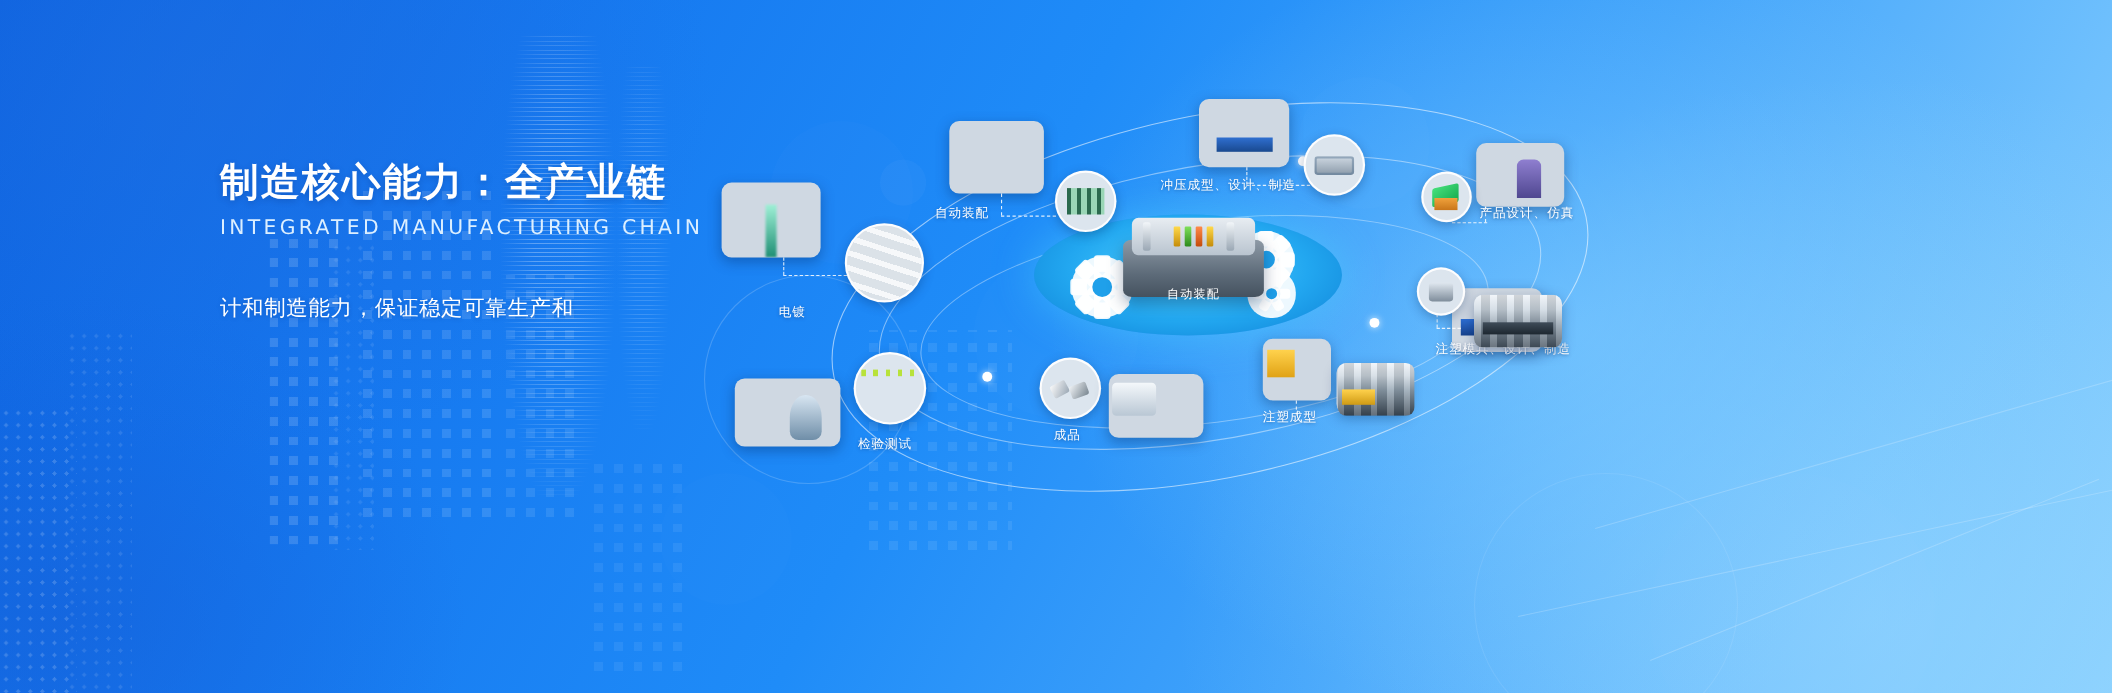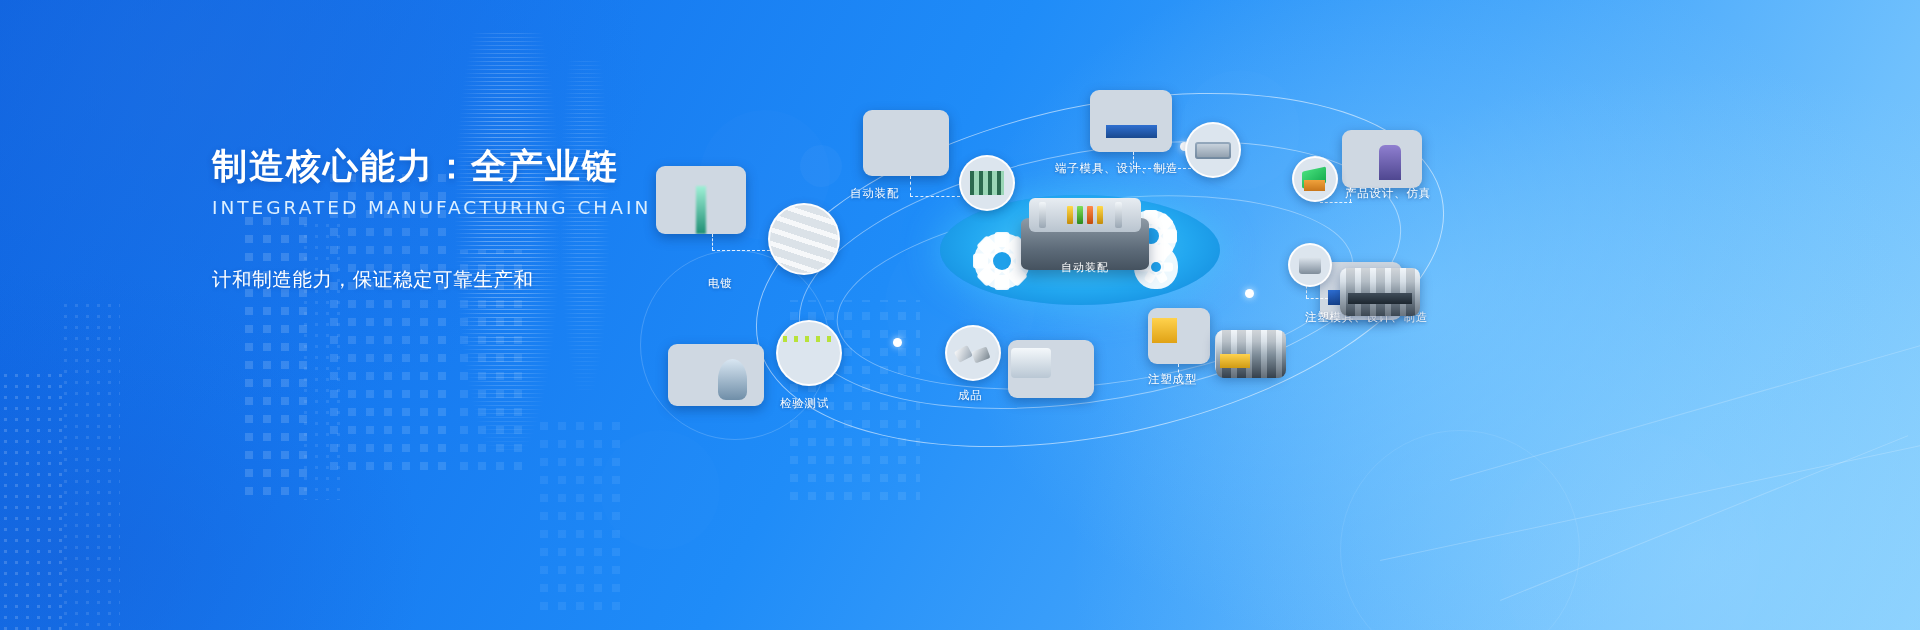--- a/index.html
+++ b/index.html
@@ -39,21 +39,21 @@
     position:absolute;
     background:repeating-linear-gradient(0deg, rgba(255,255,255,.30) 0 1px, rgba(255,255,255,0) 1px 4px);
     -webkit-mask-image:radial-gradient(ellipse 60% 70% at 50% 45%, #000 35%, transparent 85%);
     mask-image:radial-gradient(ellipse 60% 70% at 50% 45%, #000 35%, transparent 85%);
   }
   .bubble { position:absolute; border-radius:50%; background:rgba(255,255,255,.10); }
   .bubble.r { background:none; border:1px solid rgba(255,255,255,.18); }
   .thin-line { position:absolute; background:rgba(255,255,255,.20); height:1px; transform-origin:0 0; }
 
   
-  .copy { position:absolute; left:200px; top:146px; width:420px;margin-left:12px; }
+  .copy { position:absolute; left:200px; top:146px; width:420px; }
   .title {
     color:#fff; font-size:35px; font-weight:bold; letter-spacing:2px;
     line-height:1.18; text-shadow:0 2px 6px rgba(0,40,110,.28);
   }
   .subtitle {
     color:#dcefff; font-size:18.5px; letter-spacing:3.0px; margin-top:10px;
     font-weight:400; white-space:nowrap;
   }
   .desc {
     color:#ffffff; font-size:19.5px; line-height:40px; margin-top:42px;
@@ -348,21 +348,21 @@
       <div class="cap" style="left:230px;top:186px;">自动装配</div>
       <div class="circ ph-green" style="left:339px;top:155px;width:56px;height:56px;"></div>
     </div>
 
     <div class="node">
       <div class="thumb ph-terminal" style="left:470px;top:90px;width:82px;height:62px;"></div>
       <div class="dash">
         <div class="v" style="left:513px;top:152px;height:16px;"></div>
         <div class="h" style="left:513px;top:168px;width:58px;"></div>
       </div>
-      <div class="cap" style="left:435px;top:161px;">端子模具、设计、制造</div>
+      <div class="cap" style="left:435px;top:161px;">冲压成型、设计、制造</div>
       <div class="circ ph-tray" style="left:565px;top:122px;width:56px;height:56px;"></div>
     </div>
 
     <div class="node">
       <div class="thumb ph-office" style="left:722px;top:130px;width:80px;height:58px;"></div>
       <div class="dash">
         <div class="v" style="left:730px;top:188px;height:14px;"></div>
         <div class="h" style="left:700px;top:202px;width:32px;"></div>
       </div>
       <div class="cap" style="left:725px;top:186px;">产品设计、仿真</div>

